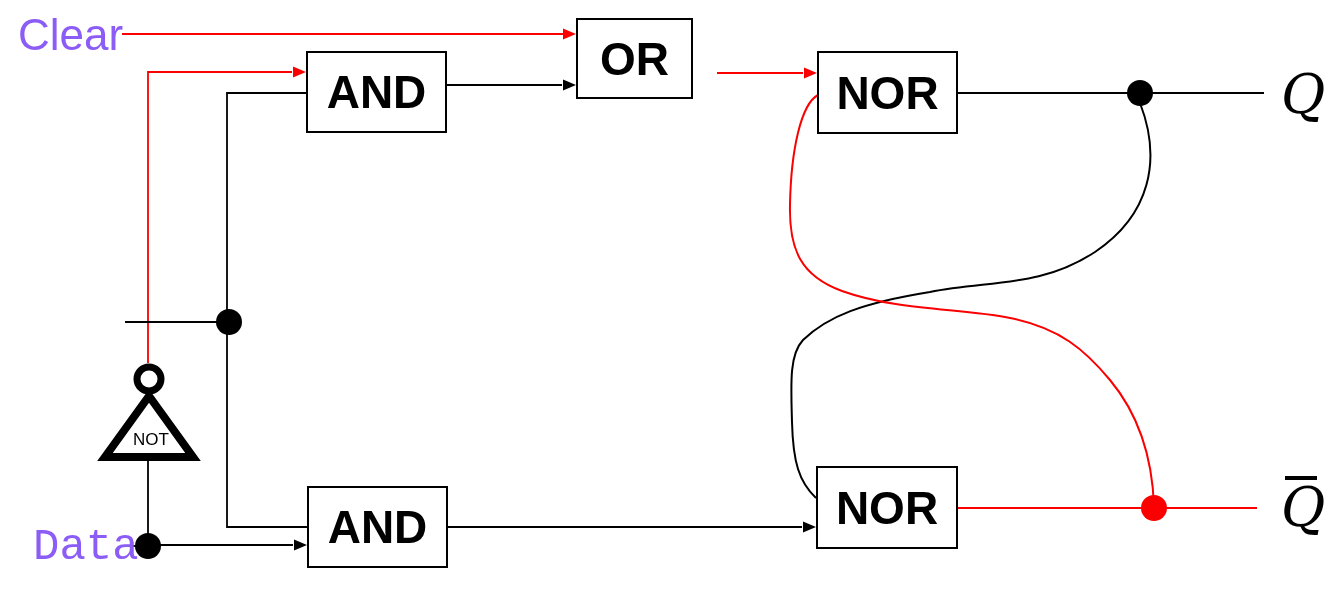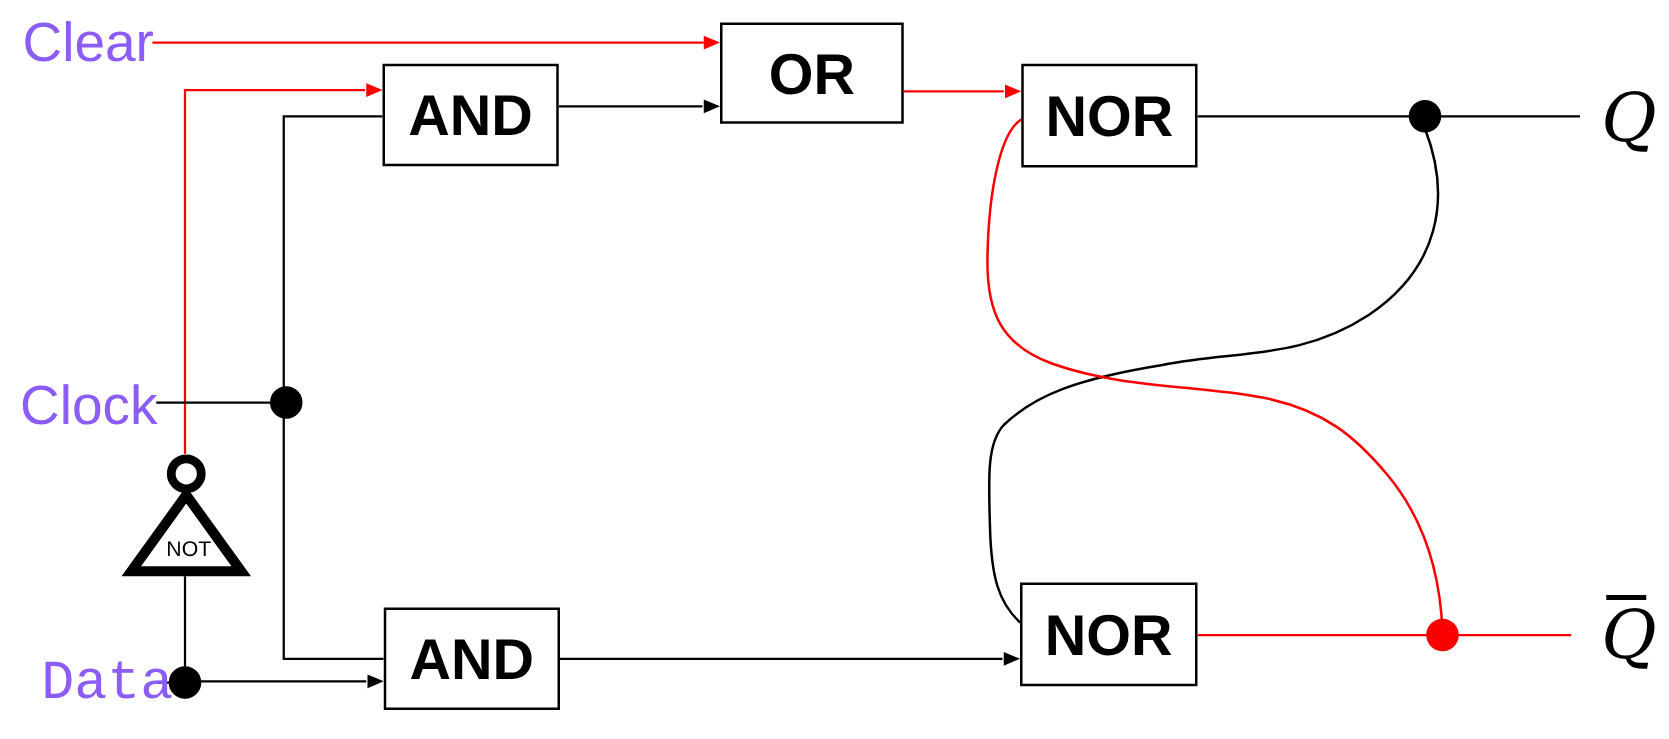--- a/index.html
+++ b/index.html
@@ -77,37 +77,36 @@
     <circle cx="229" cy="322" r="13" fill="#000"></circle>
     <circle cx="148" cy="546" r="13" fill="#000"></circle>
     <circle cx="1140" cy="93" r="13" fill="#000"></circle>
     <circle cx="1154" cy="508" r="13" fill="#fb0000"></circle>
   </svg>
 
   <div class="gate" style="left:306px;top:51px;width:141px;height:82px;">
     <span>AND</span>
   </div>
 
-  <div class="gate" style="left:576px;top:18px;width:147px;height:81px;">
+  <div class="gate" style="left:576px;top:18px;width:117px;height:81px;">
     <span>OR</span>
   </div>
 
   <div class="gate" style="left:817px;top:51px;width:141px;height:83px;">
     <span>NOR</span>
   </div>
 
   <div class="gate" style="left:307px;top:486px;width:141px;height:82px;">
     <span>AND</span>
   </div>
 
   <div class="gate" style="left:816px;top:466px;width:142px;height:83px;">
     <span>NOR</span>
   </div>
 
   <div class="io-label" style="left:18px;top:13px;">Clear</div>
-  <div class="io-label" style="left:16px;top:303px;">Clock</div>
   <div class="io-label" style="left:33px;top:525px;font-family:Liberation Mono, monospace;">Data</div>
 
   <div class="q-label" style="left:1281px;top:68px;">Q</div>
   <div class="qbar-line" style="left:1285px;top:476px;width:32px;height:4px;"></div>
   <div class="q-label" style="left:1281px;top:481px;">Q</div>
 
 </div>
 
 </body></html>

